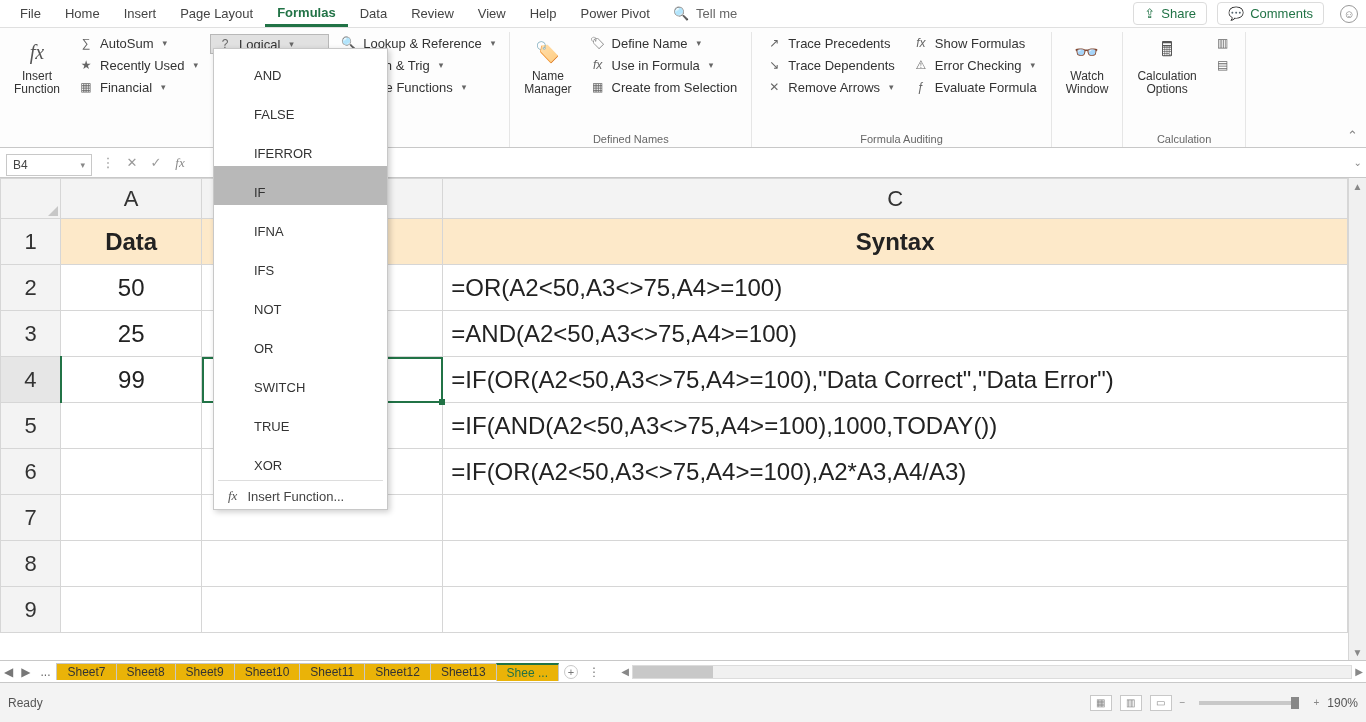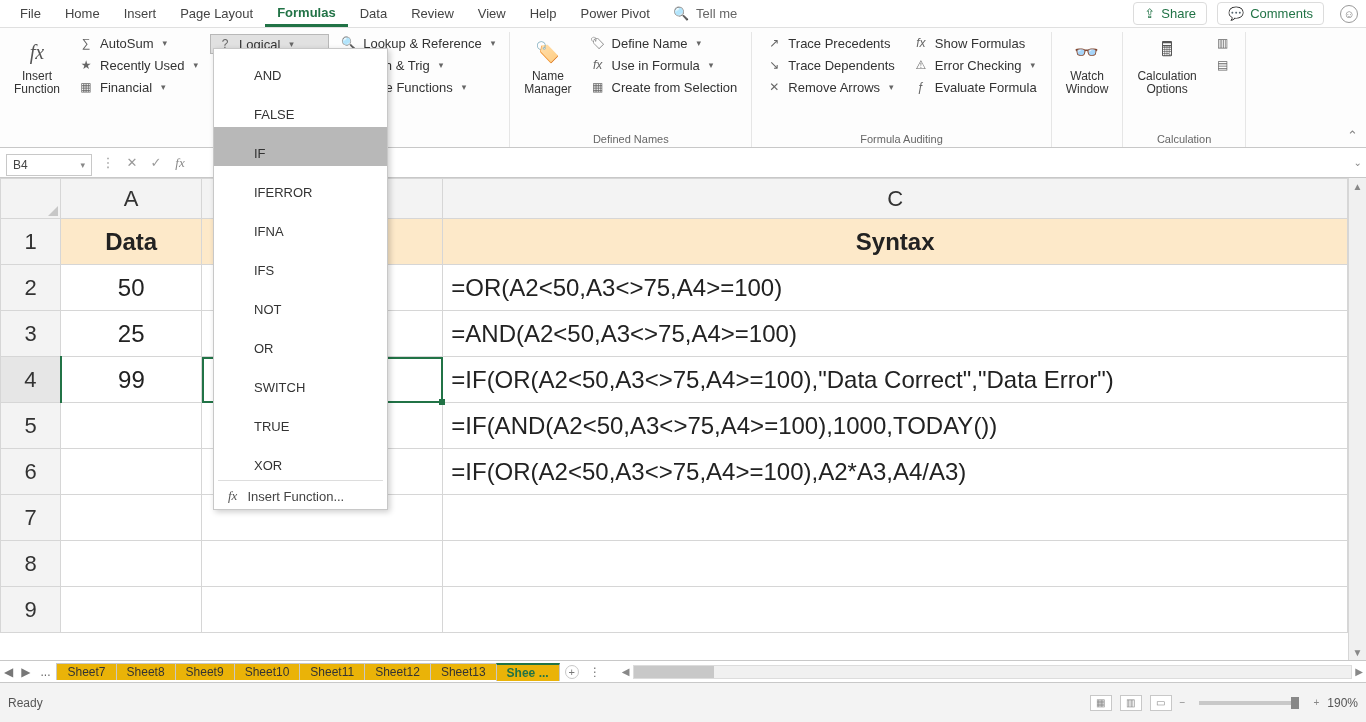--- a/index.html
+++ b/index.html
@@ -81,21 +81,21 @@
   td.cell.sel::after{content:"";position:absolute;right:-3px;bottom:-3px;width:6px;height:6px;background:var(--sel-border)}
   .vscroll{width:18px;background:#f0f0f0;border-left:1px solid var(--cell-border);display:flex;flex-direction:column}
   .vscroll .arrow{height:16px;display:flex;align-items:center;justify-content:center;color:#888;font-size:10px}
   .vscroll .track{flex:1}
 
   
   .tabsbar{display:flex;align-items:center;height:22px;border-top:1px solid #c8c8c8;background:#fff;font-size:12px}
   .tabsbar .nav{padding:0 4px;color:#777}
   .tabsbar .dots{padding:0 6px;color:#666}
   .tabsbar .stab{padding:1px 10px;border:1px solid #c8c8c8;border-bottom:none;margin-right:-1px;background:#eab308;color:#333}
-  .tabsbar .stab.active{border-top:2px solid var(--green-underline);font-weight:700;color:var(--green-underline)}
+  .tabsbar .stab.active{border-top:2px solid var(--green-underline);font-weight:400;color:var(--green-underline)}
   .tabsbar .addsheet{margin:0 6px;color:#777;border:1px solid #c8c8c8;border-radius:50%;width:14px;height:14px;display:flex;align-items:center;justify-content:center;font-size:11px}
   .tabsbar .hscroll{flex:1;display:flex;align-items:center;margin-left:14px}
   .tabsbar .hscroll .arrow{width:14px;text-align:center;color:#888;font-size:10px}
   .tabsbar .hscroll .track{flex:1;height:14px;background:#f0f0f0;border:1px solid #dcdcdc;position:relative}
   .tabsbar .hscroll .thumb{position:absolute;left:0;top:0;height:100%;width:80px;background:#c8c8c8}
 
   
   .status{display:flex;align-items:center;height:40px;background:var(--statusbar);border-top:1px solid #c8c8c8;font-size:12px;color:#555;padding:0 8px}
   .status .right{margin-left:auto;display:flex;align-items:center;gap:8px}
   .status .viewbtn{width:22px;height:16px;border:1px solid #c8c8c8;background:#fff;display:flex;align-items:center;justify-content:center;font-size:10px;color:#888}
@@ -291,22 +291,22 @@
       </div>
       <div class="group-label">Calculation</div>
     </div>
 
     <div class="collapse-caret">⌃</div>
   </div>
 
   <div class="menu">
     <div class="mitem">AND</div>
     <div class="mitem">FALSE</div>
+    <div class="mitem">IFERROR</div>
     <div class="mitem sel">IF</div>
-    <div class="mitem">IFERROR</div>
     <div class="mitem">IFNA</div>
     <div class="mitem">IFS</div>
     <div class="mitem">NOT</div>
     <div class="mitem">OR</div>
     <div class="mitem">SWITCH</div>
     <div class="mitem">TRUE</div>
     <div class="mitem">XOR</div>
     <div class="sep"></div>
     <div class="mfn">
       <span class="fx">fx</span>

